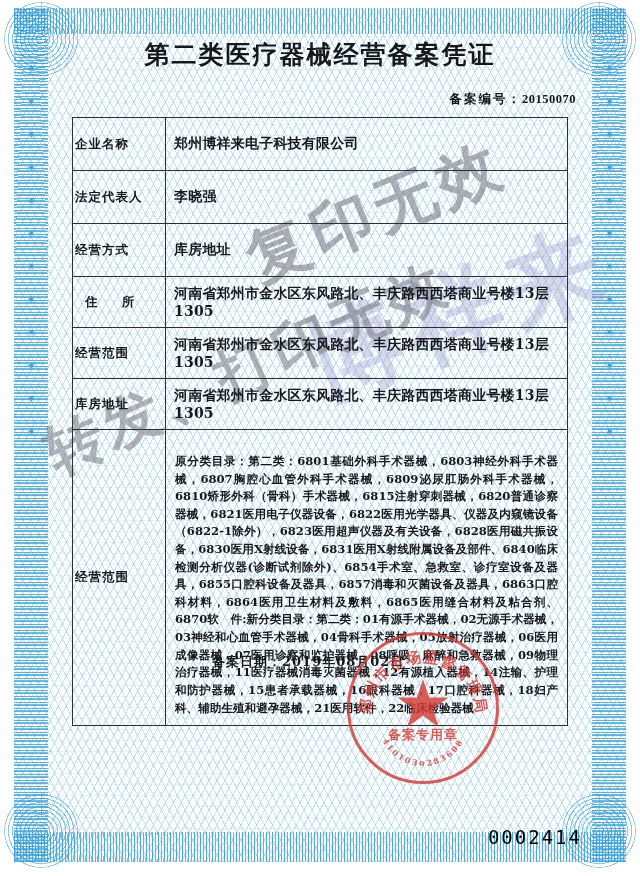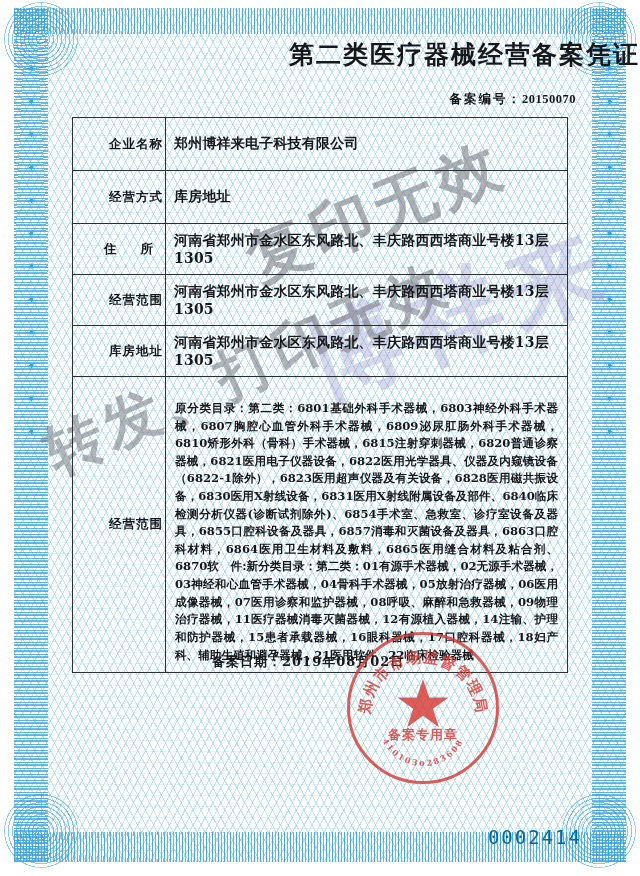--- a/index.html
+++ b/index.html
@@ -84,21 +84,21 @@
     transform:rotate(-24deg);letter-spacing:4px;
   }
   .wm-purple{
     left:300px;top:250px;font-size:96px;color:rgba(150,145,200,.35);
     transform:rotate(-20deg);letter-spacing:10px;
   }
 
   
   .content{position:absolute;inset:0;}
   .doc-title{
-    position:absolute;left:0;right:0;top:38px;text-align:right;
+    position:absolute;left:0;right:0;top:38px;text-align:center;
     font-size:25px;font-weight:700;letter-spacing:2px;color:#16181b;
     font-family:"DejaVu Serif","Liberation Serif",serif;
   }
   .filing-no{
     position:absolute;right:64px;top:91px;
     font-size:12.5px;font-weight:700;color:#16181b;letter-spacing:.5px;
   }
   .filing-no .lbl{letter-spacing:2px;}
 
   table.cert{
@@ -107,21 +107,21 @@
     table-layout:fixed;
   }
   table.cert td{
     border:1px solid #2c3034;
     vertical-align:middle;
     color:#16181b;
     background:transparent;
   }
   td.lbl{
     width:88px;
-    text-align:right;
+    text-align:left;
     font-size:12.5px;
     font-weight:700;
     letter-spacing:1px;
     padding:6px 2px;
     font-family:"DejaVu Serif","Liberation Serif",serif;
   }
   td.lbl.spaced{letter-spacing:10px;text-indent:10px;}
   td.val{
     padding:6px 8px;
     font-size:14px;
@@ -154,21 +154,21 @@
     position:absolute;left:347px;top:632px;width:146px;height:146px;
     border:3px solid #d63a34;border-radius:50%;
     opacity:.82;
     pointer-events:none;
   }
   .seal svg{position:absolute;inset:0;width:100%;height:100%;}
   .seal text{fill:#d63a34;font-family:"DejaVu Serif","Liberation Serif",serif;font-weight:700;}
 
   .serial{
     position:absolute;right:58px;bottom:28px;
-    font-size:19px;letter-spacing:2px;color:#0369a1;
+    font-size:19px;letter-spacing:2px;color:#000000;
     font-family:"DejaVu Sans Mono","Liberation Mono",monospace;
   }
 </style>
 </head>
 <body>
 
 <div class="page">
 
   <div class="sec-bg">
     <div class="sec-field"></div>
@@ -220,20 +220,24 @@
 
     <div class="filing-no">
       <span class="lbl">备案编号：</span><span>20150070</span>
     </div>
 
     <table class="cert">
       <tbody>
         <tr class="r-name">
           <td class="lbl">企业名称</td>
           <td class="val">郑州博祥来电子科技有限公司</td>
+        </tr>
+        <tr class="r-rep">
+          <td class="lbl">法定代表人</td>
+          <td class="val">李晓强</td>
         </tr>
         <tr class="r-mode">
           <td class="lbl">经营方式</td>
           <td class="val">库房地址</td>
         </tr>
         <tr class="r-addr">
           <td class="lbl spaced">住  所</td>
           <td class="val">河南省郑州市金水区东风路北、丰庆路西西塔商业号楼13层1305</td>
         </tr>
         <tr class="r-site">

